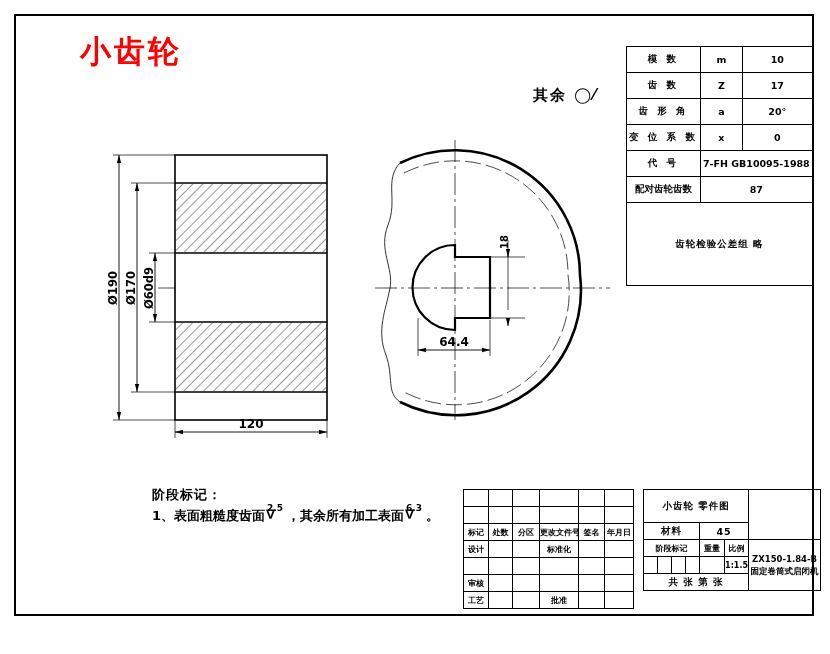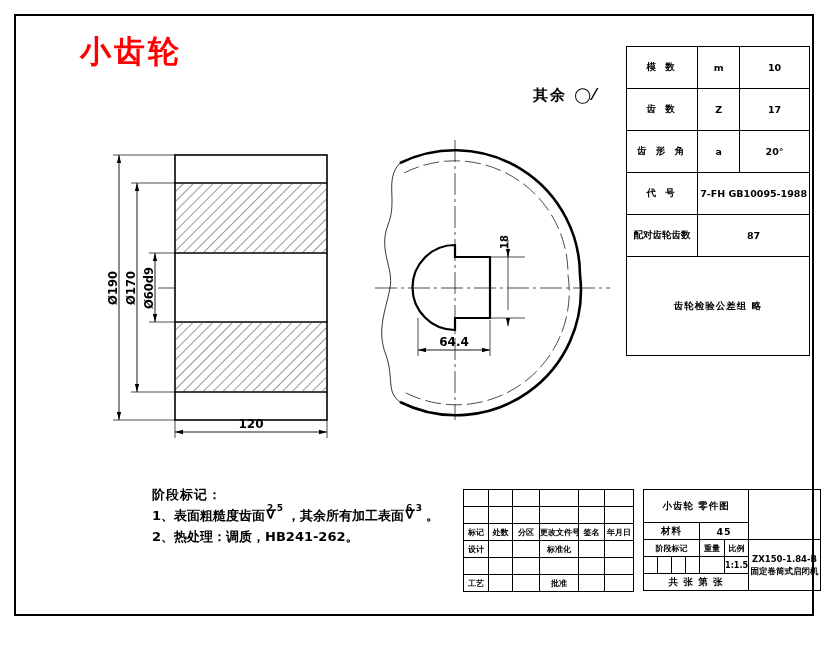--- a/index.html
+++ b/index.html
@@ -53,21 +53,21 @@
     width: 184px;
     border-collapse: collapse;
     font-family: "DejaVu Sans", sans-serif;
     font-size: 9.5px;
     color: #000;
   }
   .gear-table td {
     border: 1px solid #000;
     height: 17px;
     text-align: center;
-    padding: 12px 2px;
+    padding: 4px 2px;
     font-weight: bold;
     white-space: nowrap;
   }
   .gear-table td.name {
     width: 86px;
     letter-spacing: 3px;
   }
   .gear-table td.sym {
     width: 34px;
     letter-spacing: 0;
@@ -286,39 +286,43 @@
         <td class="name">齿    数</td>
         <td class="sym">Z</td>
         <td class="val">17</td>
       </tr>
       <tr>
         <td class="name">齿 形 角</td>
         <td class="sym">a</td>
         <td class="val">20°</td>
       </tr>
       <tr>
+        <td class="name">变 位 系 数</td>
+        <td class="sym">x</td>
+        <td class="val">0</td>
+      </tr>
+      <tr>
         <td class="name">代    号</td>
         <td class="val wide" colspan="2">7-FH GB10095-1988</td>
       </tr>
       <tr>
         <td class="name wide">配对齿轮齿数</td>
         <td class="val" colspan="2">87</td>
       </tr>
       <tr>
         <td class="note" colspan="3">齿轮检验公差组   略</td>
       </tr>
     </tbody>
   </table>
 
   <div class="tech-req">
     <div class="l1">阶段标记：</div>
     <div>
       <span>1、表面粗糙度齿面</span><span class="rough-mark"><span class="num">2.5</span><span class="tri">∇</span></span><span>，其余所有加工表面</span><span class="rough-mark"><span class="num">6.3</span><span class="tri">∇</span></span><span>。</span>
     </div>
-    <div>2、热处理：调质，HB241-262。</div>
   </div>
 
   <div class="title-block">
 
     <table class="tb-left tb-table">
       <colgroup>
         <col style="width:25px">
           <col style="width:24px">
           <col style="width:27px">
         <col style="width:39px">
@@ -353,20 +357,28 @@
         <tr>
           <td>设计</td>
           <td></td>
           <td></td>
           <td>标准化</td>
           <td></td>
           <td></td>
         </tr>
         <tr>
           <td></td>
+          <td></td>
+          <td></td>
+          <td></td>
+          <td></td>
+          <td></td>
+        </tr>
+        <tr>
+          <td>审核</td>
           <td></td>
           <td></td>
           <td></td>
           <td></td>
           <td></td>
         </tr>
         <tr>
           <td>工艺</td>
           <td></td>
           <td></td>

